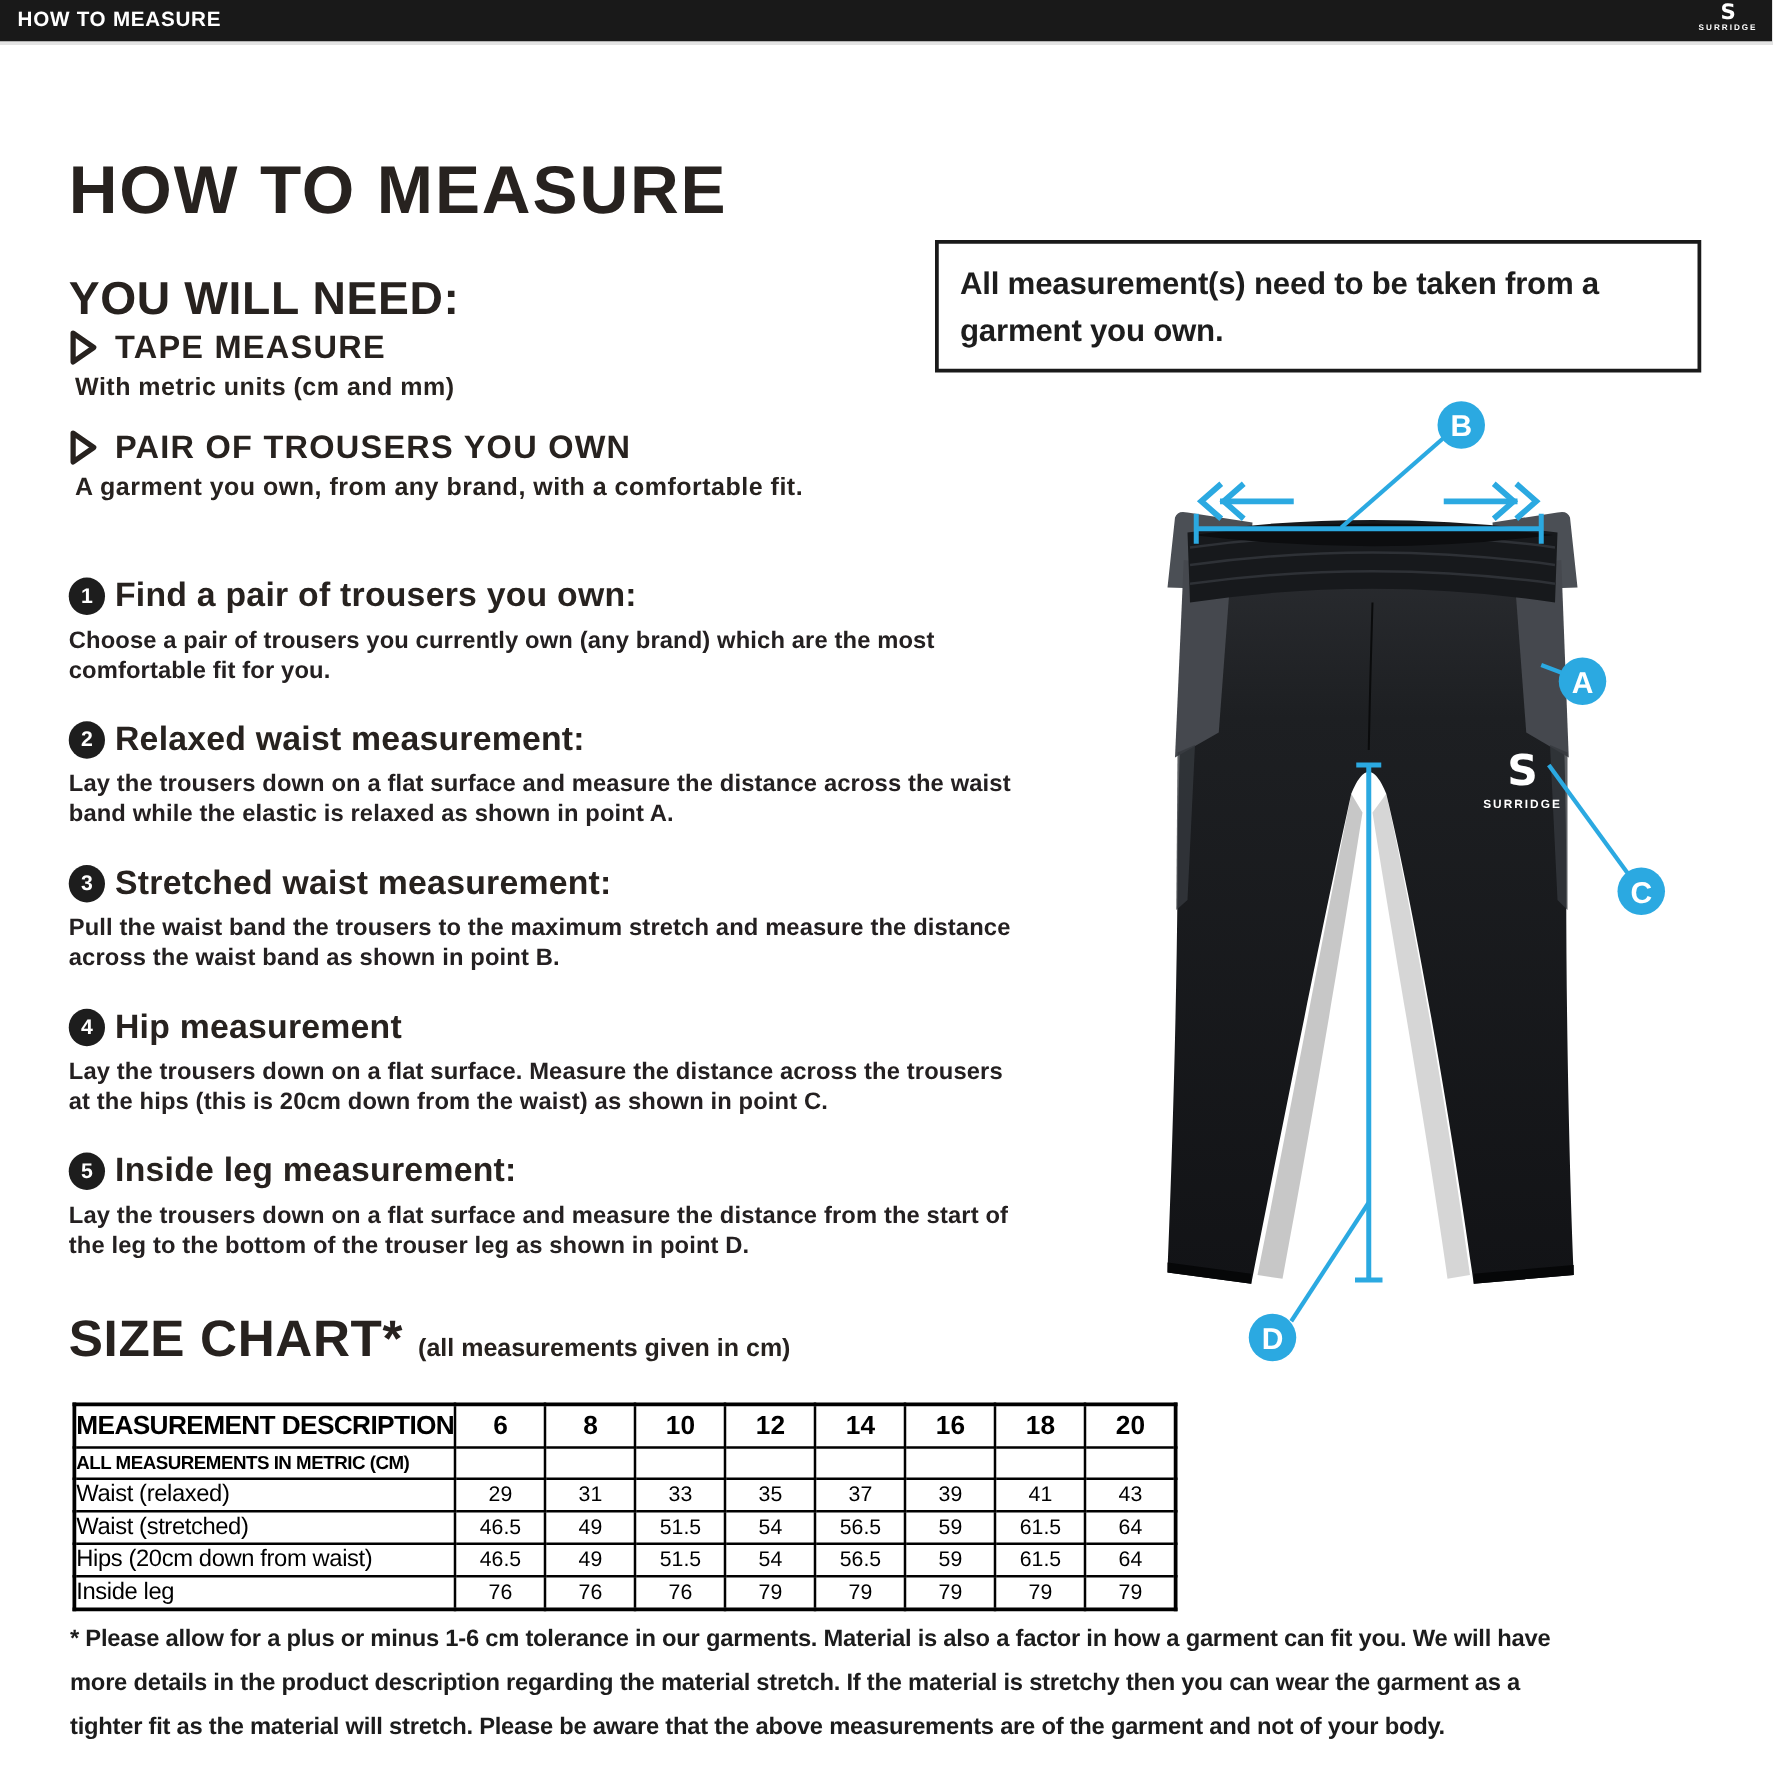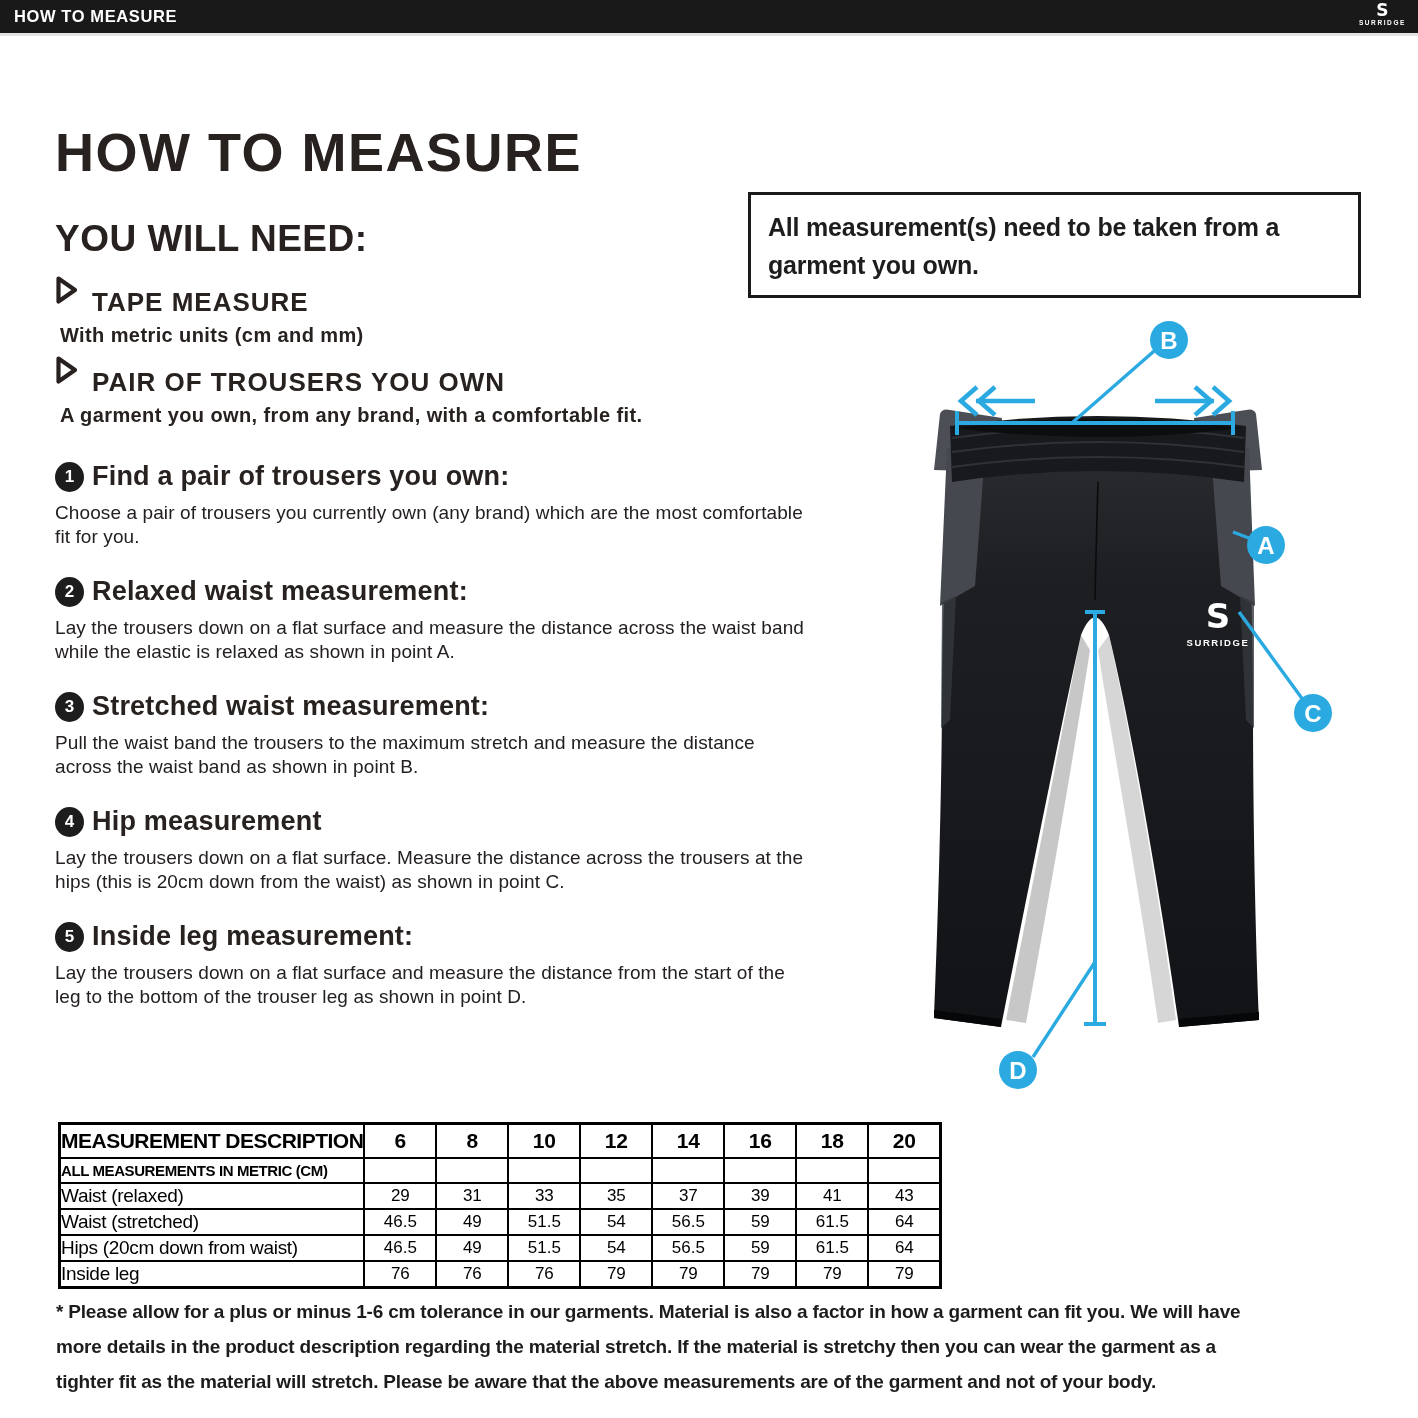--- a/index.html
+++ b/index.html
@@ -27,32 +27,32 @@
   .ywn-heading{
     position:absolute;left:55px;top:187px;font-size:37px;font-weight:800;letter-spacing:.5px;
     color:#27221f;white-space:nowrap;
   }
   
   .need-item{position:absolute;left:55px;}
   .need-item.first{top:262px;}
   .need-item.second{top:342px;}
   .need-head{display:flex;align-items:center;}
   .tri-icon{width:24px;height:30px;flex:0 0 auto;}
-  .need-label{font-size:26px;font-weight:800;letter-spacing:1px;margin-left:13px;white-space:nowrap;color:#27221f;margin-top:25px;}
+  .need-label{font-size:26px;font-weight:800;letter-spacing:1px;margin-left:13px;white-space:nowrap;color:#27221f;}
   .need-desc{font-size:20px;font-weight:bold;letter-spacing:.4px;margin-top:6px;margin-left:5px;white-space:nowrap;color:#27221f;}
   
   .step{position:absolute;left:55px;width:775px;}
   .step-1{top:461px;} .step-2{top:576px;} .step-3{top:691px;} .step-4{top:806px;} .step-5{top:921px;}
   .step-head{display:flex;align-items:center;}
   .step-badge{
     width:29px;height:30px;border-radius:50%;background:#1d1d1d;color:#ffffff;
     font-size:17px;font-weight:bold;display:flex;align-items:center;justify-content:center;flex:0 0 auto;
   }
   .step-title{font-size:27px;font-weight:800;letter-spacing:.2px;margin-left:8px;white-space:nowrap;color:#27221f;}
-  .step-body{margin-top:9px;font-size:19px;font-weight:normal;line-height:24px;letter-spacing:.1px;width:760px;color:#242021;}
+  .step-body{margin-top:9px;font-size:19px;font-weight:bold;line-height:24px;letter-spacing:.1px;width:760px;color:#242021;}
   
   .note-box{
     position:absolute;left:748px;top:192px;width:613px;height:106px;border:3px solid #1a1a1a;
     box-sizing:border-box;padding:13px 17px;
   }
   .note-text{font-size:25px;font-weight:bold;line-height:38px;color:#1d1d1d;letter-spacing:-.2px;}
   
   .diagram{position:absolute;left:830px;top:320px;width:560px;height:780px;}
   .marker-letter{font-size:24px;font-weight:800;fill:#ffffff;font-family:"Liberation Sans",sans-serif;}
   .garment-logo-s{font-size:34px;font-weight:800;fill:#ffffff;font-family:"DejaVu Sans",sans-serif;}
@@ -239,20 +239,24 @@
       <text class="marker-letter" x="339" y="29" text-anchor="middle">B</text>
       <circle cx="436" cy="225" r="19" fill="#2ba9e1"></circle>
       <text class="marker-letter" x="436" y="234" text-anchor="middle">A</text>
       <circle cx="483" cy="393" r="19" fill="#2ba9e1"></circle>
       <text class="marker-letter" x="483" y="402" text-anchor="middle">C</text>
       <circle cx="188" cy="750" r="19" fill="#2ba9e1"></circle>
       <text class="marker-letter" x="188" y="759" text-anchor="middle">D</text>
     </g>
   </svg>
 
+  <div class="sc-heading">
+    <span class="sc-title">SIZE CHART*</span>
+    <span class="sc-sub">(all measurements given in cm)</span>
+  </div>
 
   <table class="size-table">
     <thead>
       <tr>
         <th class="h-desc">MEASUREMENT DESCRIPTION</th>
         <th class="h-size">6</th>
         <th class="h-size">8</th>
         <th class="h-size">10</th>
         <th class="h-size">12</th>
         <th class="h-size">14</th>

